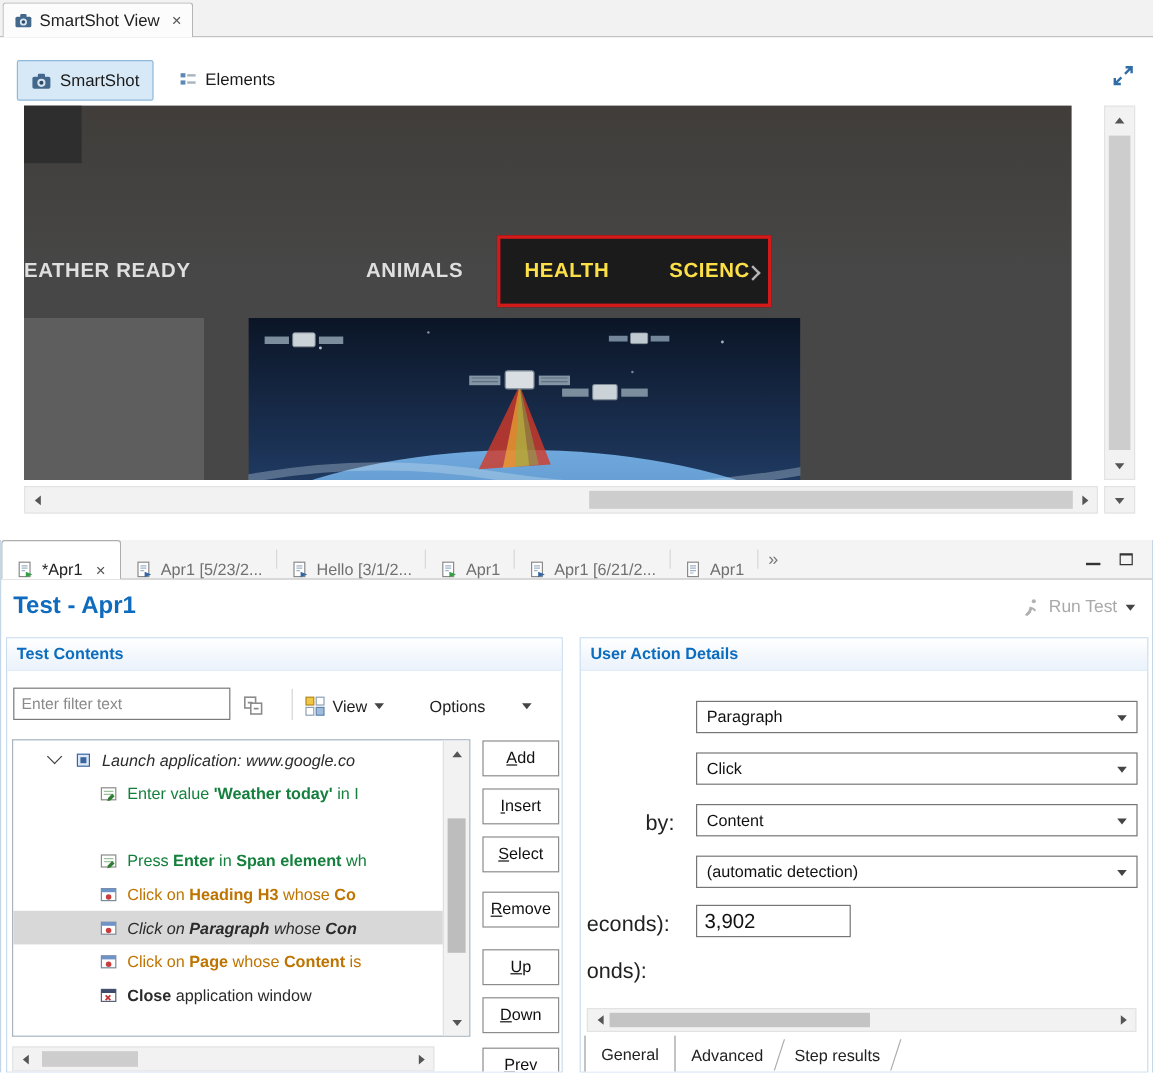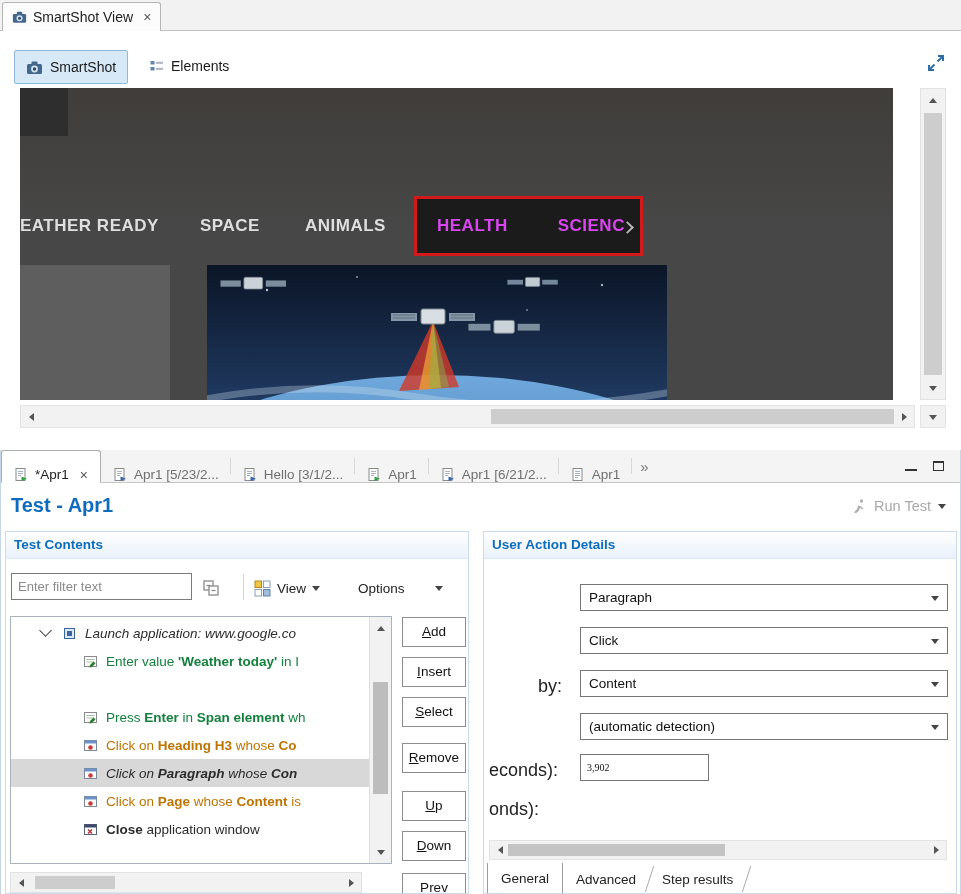--- a/index.html
+++ b/index.html
@@ -21,21 +21,21 @@
   .expandbtn{position:absolute;cursor:pointer}
 
   
   .shot{position:absolute;left:20px;top:88px;width:873px;height:312px;overflow:hidden;cursor:crosshair;
         background:linear-gradient(180deg,#403D3A 0%,#474747 45%)}
   .tlsq{position:absolute;left:0;top:0;width:48px;height:48px;background:#2E2E2E}
   .navitem{position:absolute;top:108px;height:60px;line-height:60px;color:#DFDFDF;font-size:17px;font-weight:bold;
            letter-spacing:.5px;white-space:nowrap}
   .hl{position:absolute;left:394px;top:108px;width:229px;height:60px;background:#1B1B1B;border:3px solid #D21A1A;
       display:flex;align-items:center}
-  .hl span.w{color:#d946ef;font-size:17px;font-weight:bold;letter-spacing:.5px}
+  .hl span.w{color:#fde047;font-size:17px;font-weight:bold;letter-spacing:.5px}
   .carouselchev{position:absolute;right:8px;top:24px;width:9px;height:9px;border-top:2px solid #CFCFCF;
                 border-right:2px solid #CFCFCF;transform:rotate(45deg);opacity:.85}
   .leftcol{position:absolute;left:0;top:177px;width:150px;height:135px;background:#5E5E5E}
   .hero{position:absolute;left:187px;top:177px;width:460px;height:160px}
 
   
   .sbV,.sbH{position:absolute;background:#F2F2F2;border:1px solid #E3E3E3}
   .sbbtnV{position:absolute;left:0;width:100%;height:22px;display:flex;align-items:center;justify-content:center;cursor:pointer}
   .sbbtnH{position:absolute;top:0;height:100%;width:20px;display:flex;align-items:center;justify-content:center;cursor:pointer}
   .thV{position:absolute;left:3px;right:3px;background:#CDCDCD;cursor:grab}
@@ -89,22 +89,22 @@
   .it{font-style:italic}
 
   .pbtn{position:absolute;left:396px;width:64px;height:30px;background:#FFF;border:1px solid #8C8C8C;font-size:13.5px;
         color:#111;text-align:center;line-height:27px;cursor:pointer;display:block}
   .pbtn::first-letter{text-decoration:underline}
 
   
   .fsel{position:absolute;left:96px;width:368px;height:27px;border:1px solid #767676;background:#FFF;display:flex;
         align-items:center;font-size:13.5px;color:#111;padding:0 24px 0 8px;cursor:pointer}
   .fsel .dd{position:absolute;right:8px;top:11px}
-  .finput{position:absolute;left:96px;width:129px;height:27px;border:1px solid #767676;font-size:10px;
-          padding:0 6px;color:#111;font-family:Liberation Serif, serif;outline:none}
+  .finput{position:absolute;left:96px;width:129px;height:27px;border:1px solid #767676;font-size:17px;
+          padding:0 6px;color:#111;font-family:Liberation Sans, sans-serif;outline:none}
   .flabel{position:absolute;font-size:18px;color:#222;white-space:nowrap}
 
   .btabs{position:absolute;left:3px;top:331px;height:32px;display:flex;align-items:stretch}
   .btab{padding:0 13px;display:flex;align-items:center;font-size:13.5px;color:#222;position:relative;cursor:pointer}
   .btab.sel{border:1px solid #9C9C9C;border-top:none;background:#FFF}
   .btab:not(.sel)::after{content:'';position:absolute;right:-1px;top:3px;bottom:3px;width:1px;background:#ABABAB;transform:skewX(-18deg)}
 </style>
 </head>
 <body>
 
@@ -150,21 +150,20 @@
   <div class="expandbtn" style="left:926px;top:53px">
     <svg width="20" height="20" viewBox="0 0 20 20" fill="none" stroke="#2E6DA8" stroke-width="2">
         <path d="M12 3h5v5M17 3l-5.5 5.5M8 17H3v-5M3 17l5.5-5.5"></path>
       </svg>
   </div>
 
   <div class="shot">
     <div class="tlsq"></div>
 
     <div class="navitem" style="left:0">EATHER READY</div>
-    <div class="navitem" style="left:180px">SPACE</div>
     <div class="navitem" style="left:285px">ANIMALS</div>
 
     <div class="hl">
       <span class="w" style="margin-left:20px">HEALTH</span>
       <span class="w" style="margin-left:50px">SCIENC</span>
       <span class="carouselchev"></span>
     </div>
 
     <div class="leftcol"></div>
 

